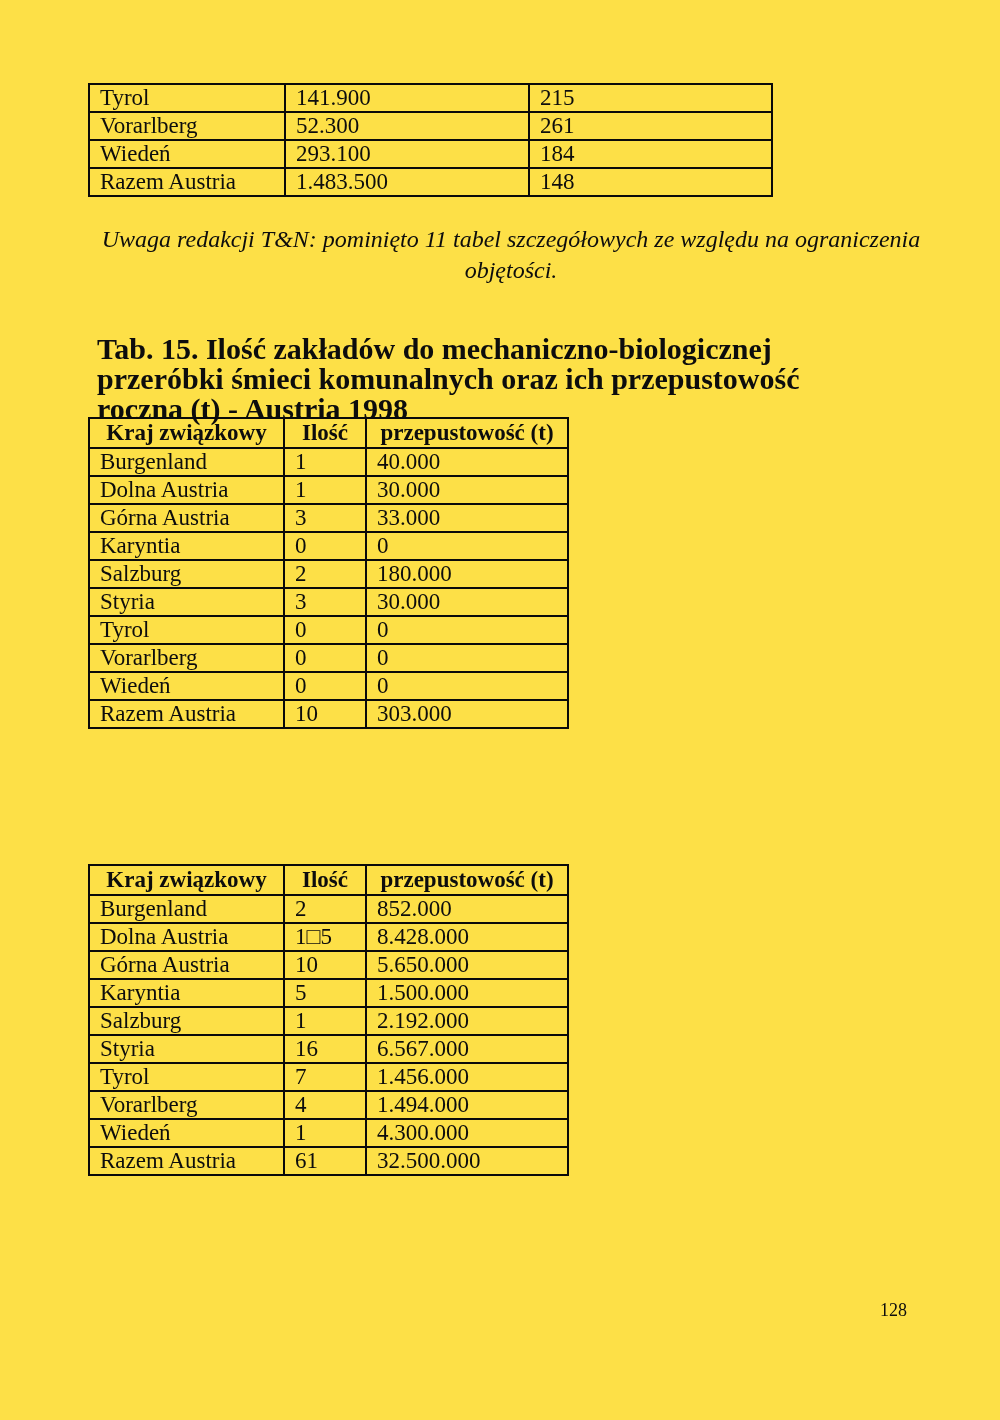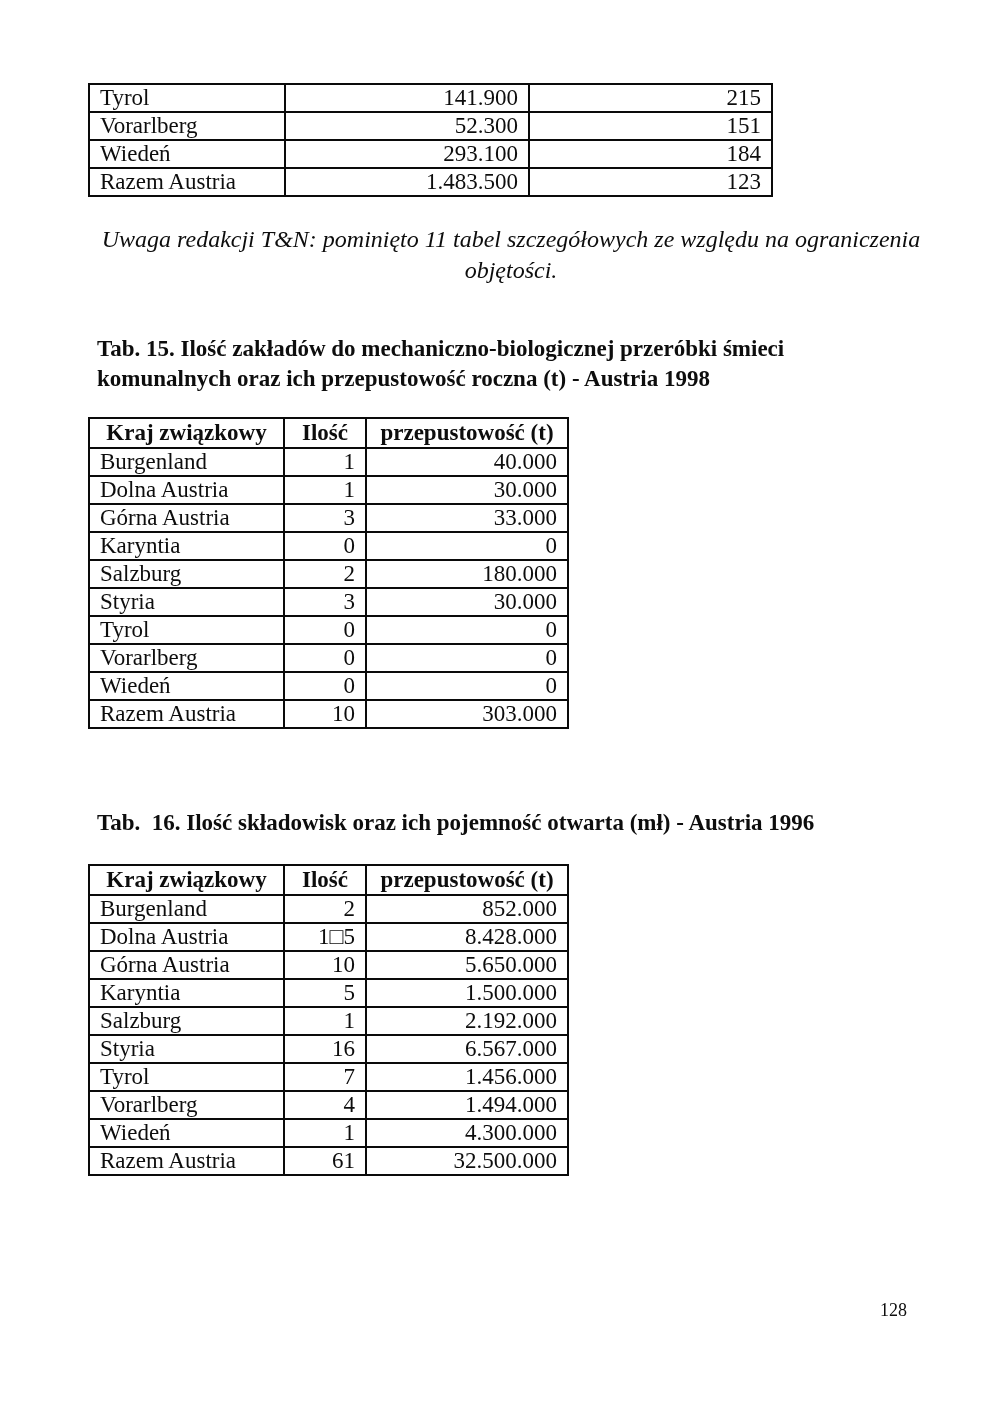--- a/index.html
+++ b/index.html
@@ -1,21 +1,21 @@
 <!DOCTYPE html>
 <html><head>
 <meta charset="utf-8">
 <style>
   html, body { margin: 0; padding: 0; background: #e8e8e8; }
   .page {
     position: relative;
     width: 1000px;
     height: 1420px;
     margin: 0 auto;
-    background: #ffffff;
+    background: #fde047;
     font-family: "Liberation Serif", serif;
     color: #0d0d0d;
     overflow: hidden;
   }
   table.tbl {
     position: absolute;
     border-collapse: collapse;
     table-layout: fixed;
     font-size: 23px;
   }
@@ -26,21 +26,21 @@
     padding: 0 10px;
     white-space: nowrap;
     overflow: hidden;
   }
   table.tbl th {
     font-weight: bold;
     text-align: center;
     padding: 1px 6px;
   }
   td.name { text-align: left; padding-left: 9px; }
-  td.num  { text-align: right; padding-right: 13px; }
+  td.num  { padding-right: 13px; }
 
   .top-table { left: 88px; top: 83px; width: 683px; }
   .top-table col.c1 { width: 196px; }
   .top-table col.c2 { width: 244px; }
   .top-table col.c3 { width: 243px; }
 
   .data-table { left: 88px; width: 479px; }
   .data-table col.c1 { width: 195px; }
   .data-table col.c2 { width: 82px; }
   .data-table col.c3 { width: 202px; }
@@ -56,21 +56,21 @@
     font-style: italic;
     font-size: 24px;
     line-height: 31px;
     text-align: center;
   }
   .caption {
     position: absolute;
     left: 97px;
     margin: 0;
     font-weight: bold;
-    font-size: 23px;
+    font-size: 30px;
     line-height: 30px;
   }
   #caption15 { top: 334px; width: 748px; }
   #caption16 { top: 808px; width: 870px; }
 
   .pageno {
     position: absolute;
     left: 880px;
     top: 1297px;
     font-size: 18px;
@@ -90,31 +90,31 @@
       </colgroup>
     <tbody>
       <tr>
         <td class="name">Tyrol</td>
         <td class="num">141.900</td>
         <td class="num">215</td>
       </tr>
       <tr>
         <td class="name">Vorarlberg</td>
         <td class="num">52.300</td>
-        <td class="num">151</td>
+        <td class="num">261</td>
       </tr>
       <tr>
         <td class="name">Wiedeń</td>
         <td class="num">293.100</td>
         <td class="num">184</td>
       </tr>
       <tr>
         <td class="name">Razem Austria</td>
         <td class="num">1.483.500</td>
-        <td class="num">123</td>
+        <td class="num">148</td>
       </tr>
     </tbody>
   </table>
 
   <p class="note">Uwaga redakcji T&amp;N: pominięto 11 tabel szczegółowych ze względu na ograniczenia objętości.</p>
 
   <h3 class="caption" id="caption15">Tab. 15. Ilość zakładów do mechaniczno-biologicznej przeróbki śmieci komunalnych oraz ich przepustowość roczna (t) - Austria 1998</h3>
 
   <table class="tbl data-table" id="table15">
     <colgroup>
@@ -176,21 +176,20 @@
         <td class="num">0</td>
       </tr>
       <tr>
         <td class="name">Razem Austria</td>
         <td class="num">10</td>
         <td class="num">303.000</td>
       </tr>
     </tbody>
   </table>
 
-  <h3 class="caption" id="caption16">Tab.&nbsp; 16. Ilość składowisk oraz ich pojemność otwarta (mł) - Austria 1996</h3>
 
   <table class="tbl data-table" id="table16">
     <colgroup>
         <col class="c1">
         <col class="c2">
         <col class="c3">
       </colgroup>
     <thead>
       <tr>
         <th>Kraj związkowy</th>

